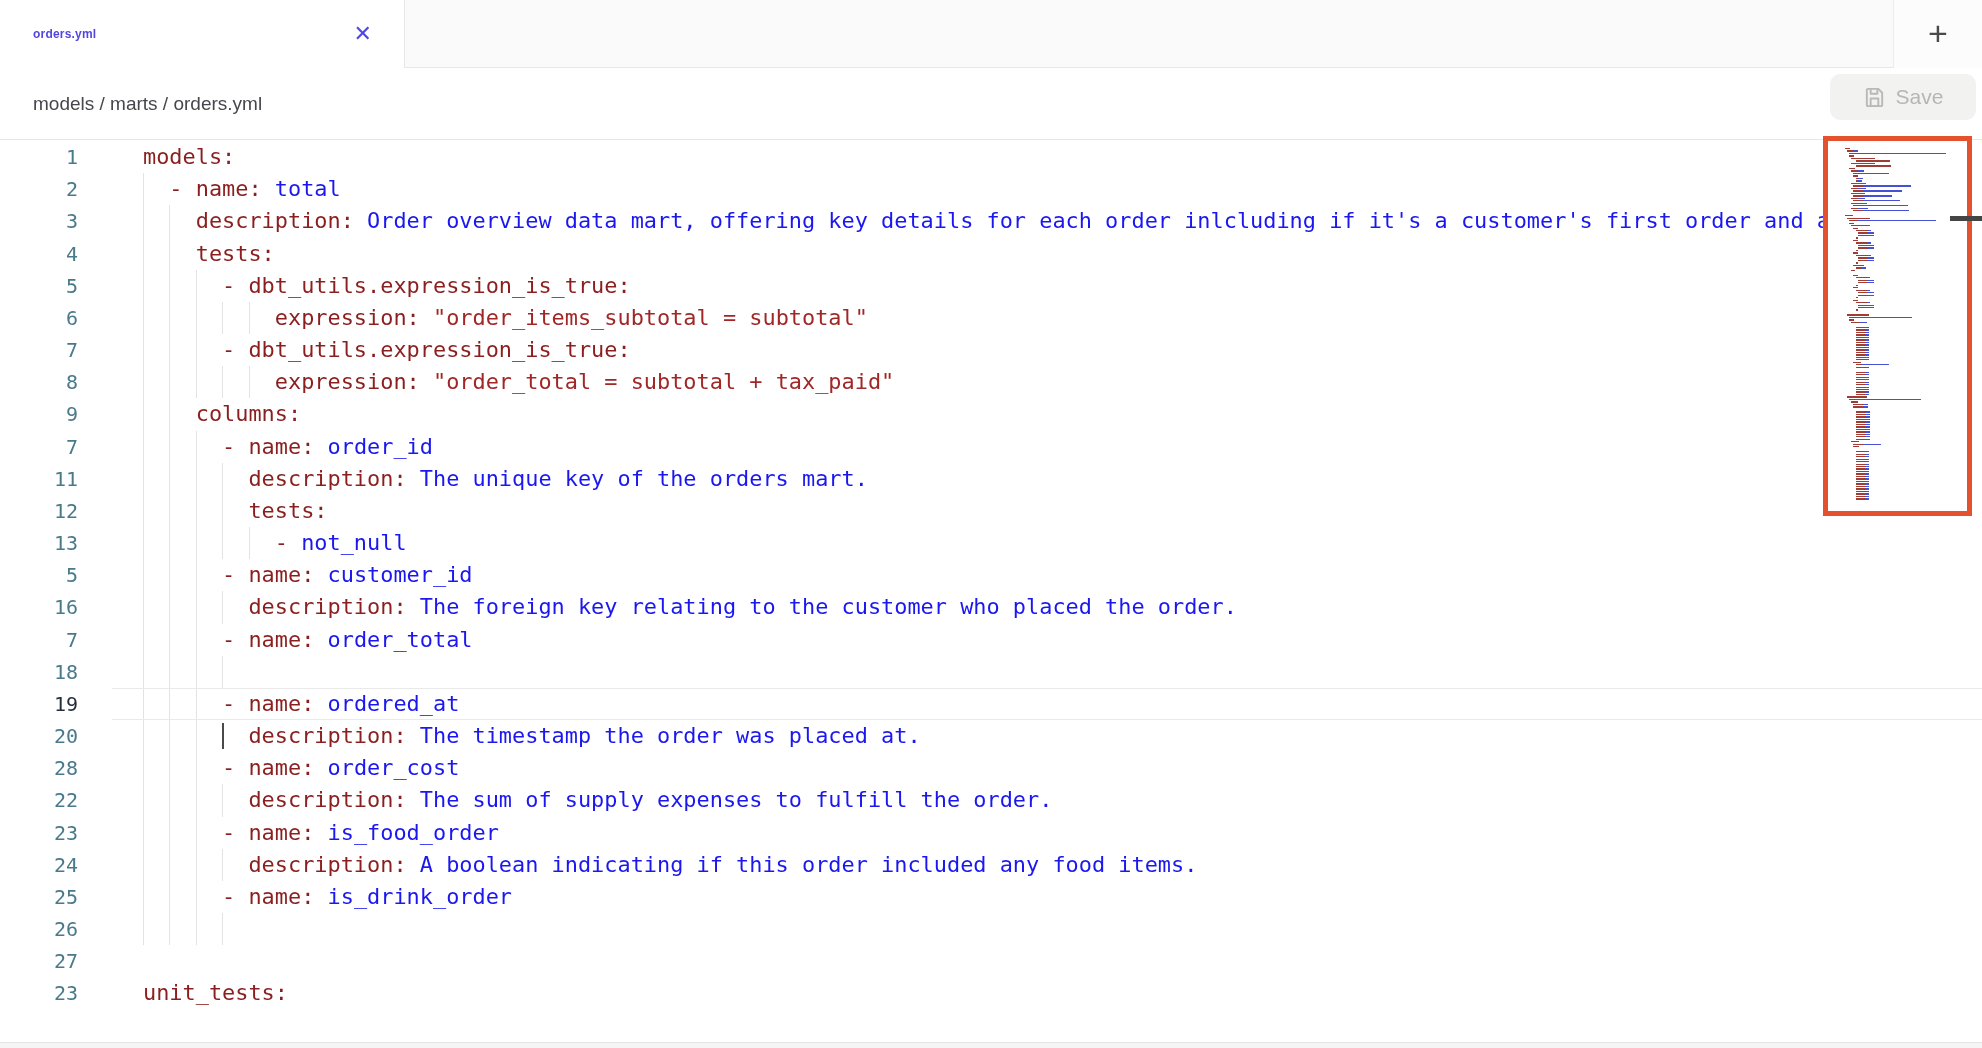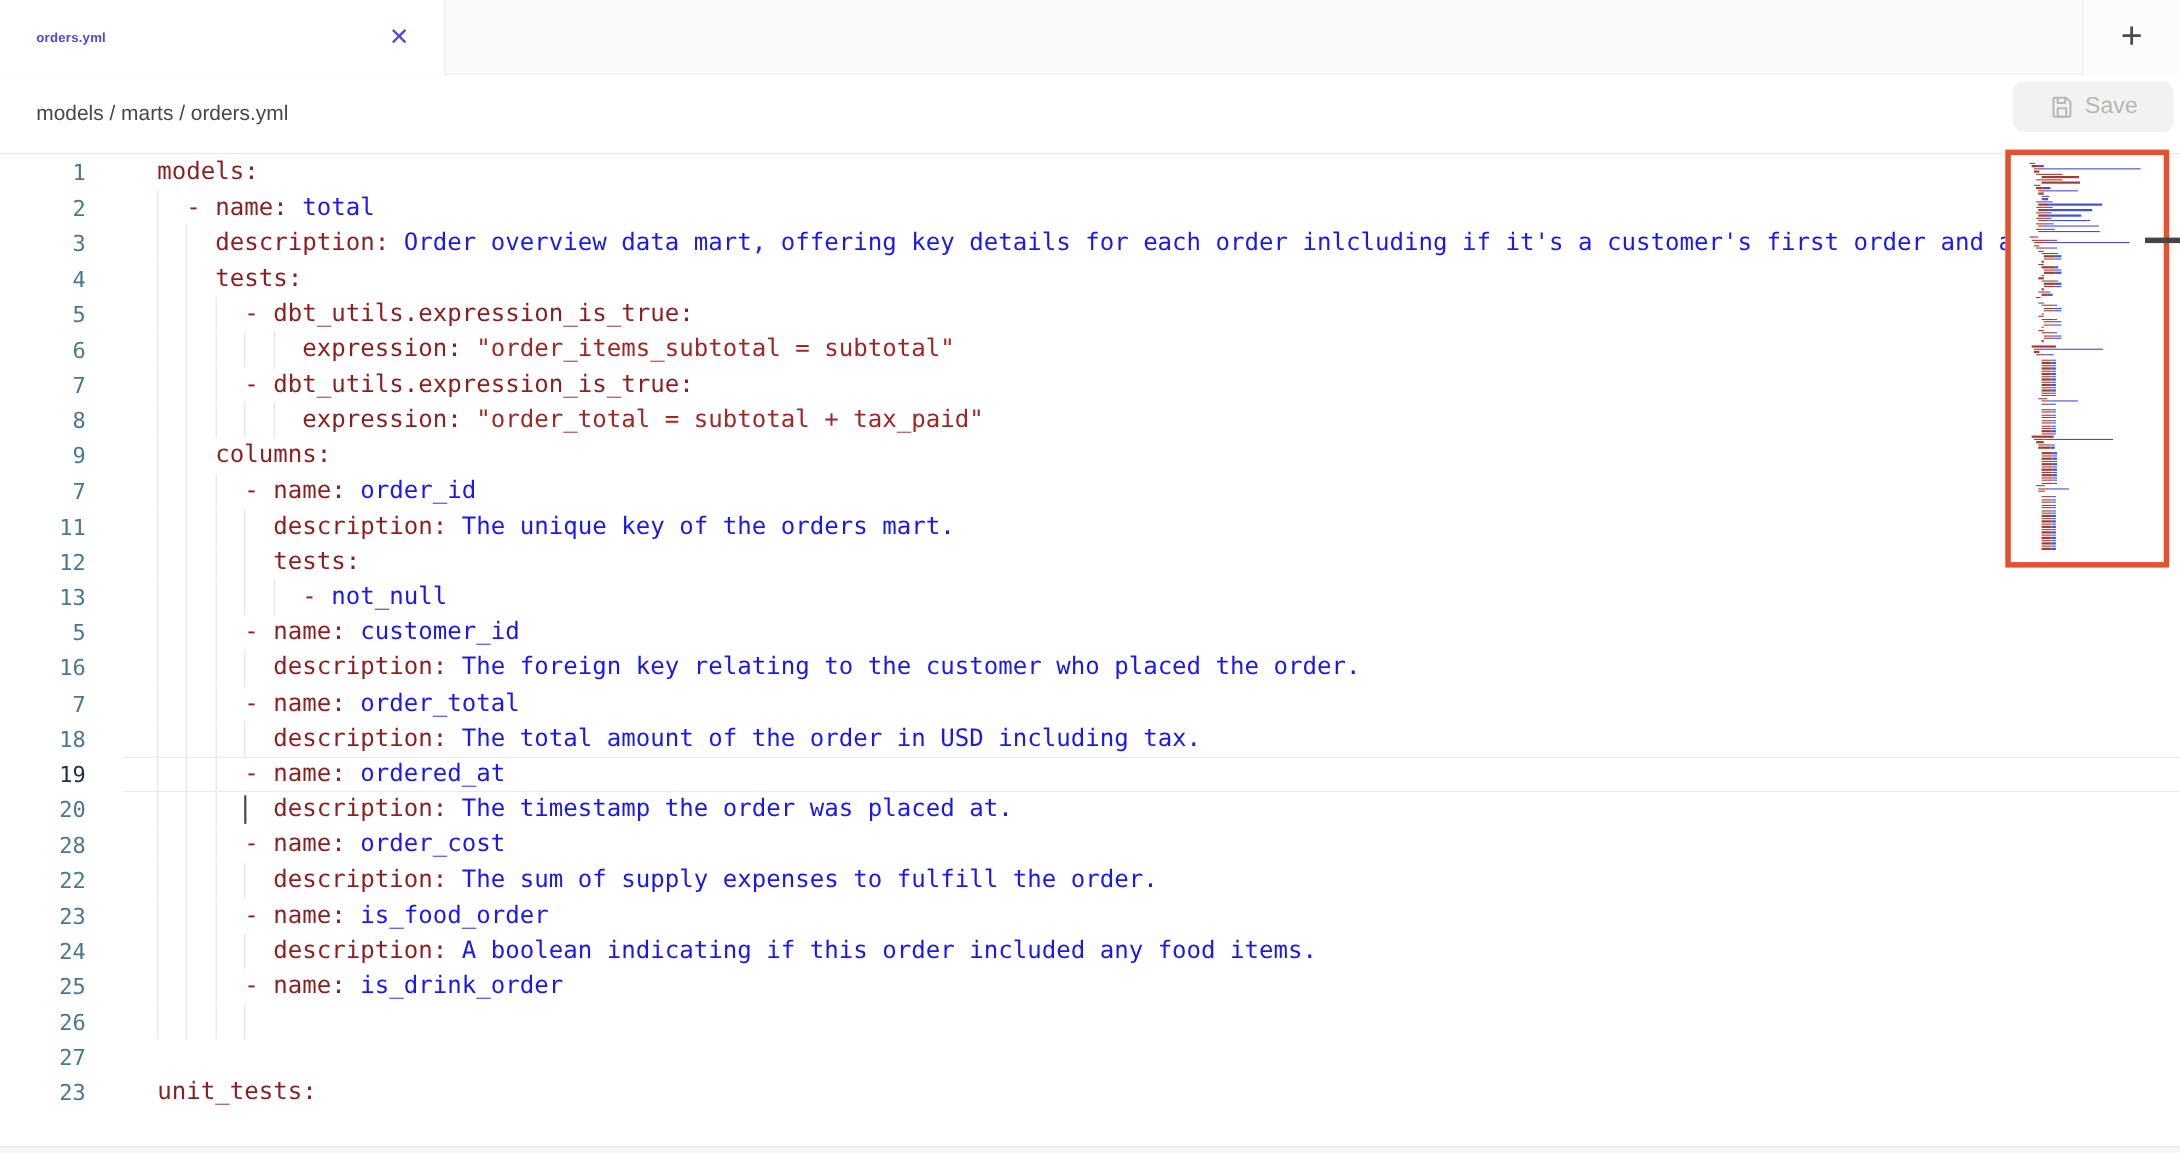--- a/index.html
+++ b/index.html
@@ -207,21 +207,20 @@
         <span class="guide" style="left: 169.4px;"></span>
         <span class="guide" style="left: 195.8px;"></span>
         <span class="txt">      <span class="t-d">- </span><span class="t-k">name:</span><span class="t-p"> </span><span class="t-v">order_total</span></span>
       </div>
       <div class="line">
         <span class="ln">18</span>
         <span class="guide" style="left: 143px;"></span>
         <span class="guide" style="left: 169.4px;"></span>
         <span class="guide" style="left: 195.8px;"></span>
         <span class="guide" style="left: 222.2px;"></span>
-        <span class="txt">        <span class="t-k">description:</span><span class="t-p"> </span><span class="t-v">The total amount of the order in USD including tax.</span></span>
       </div>
       <div class="line active">
         <span class="ln">19</span>
         <span class="guide" style="left: 143px;"></span>
         <span class="guide" style="left: 169.4px;"></span>
         <span class="guide" style="left: 195.8px;"></span>
         <span class="txt">      <span class="t-d">- </span><span class="t-k">name:</span><span class="t-p"> </span><span class="t-v">ordered_at</span></span>
         <i class="hl"></i>
       </div>
       <div class="line">

